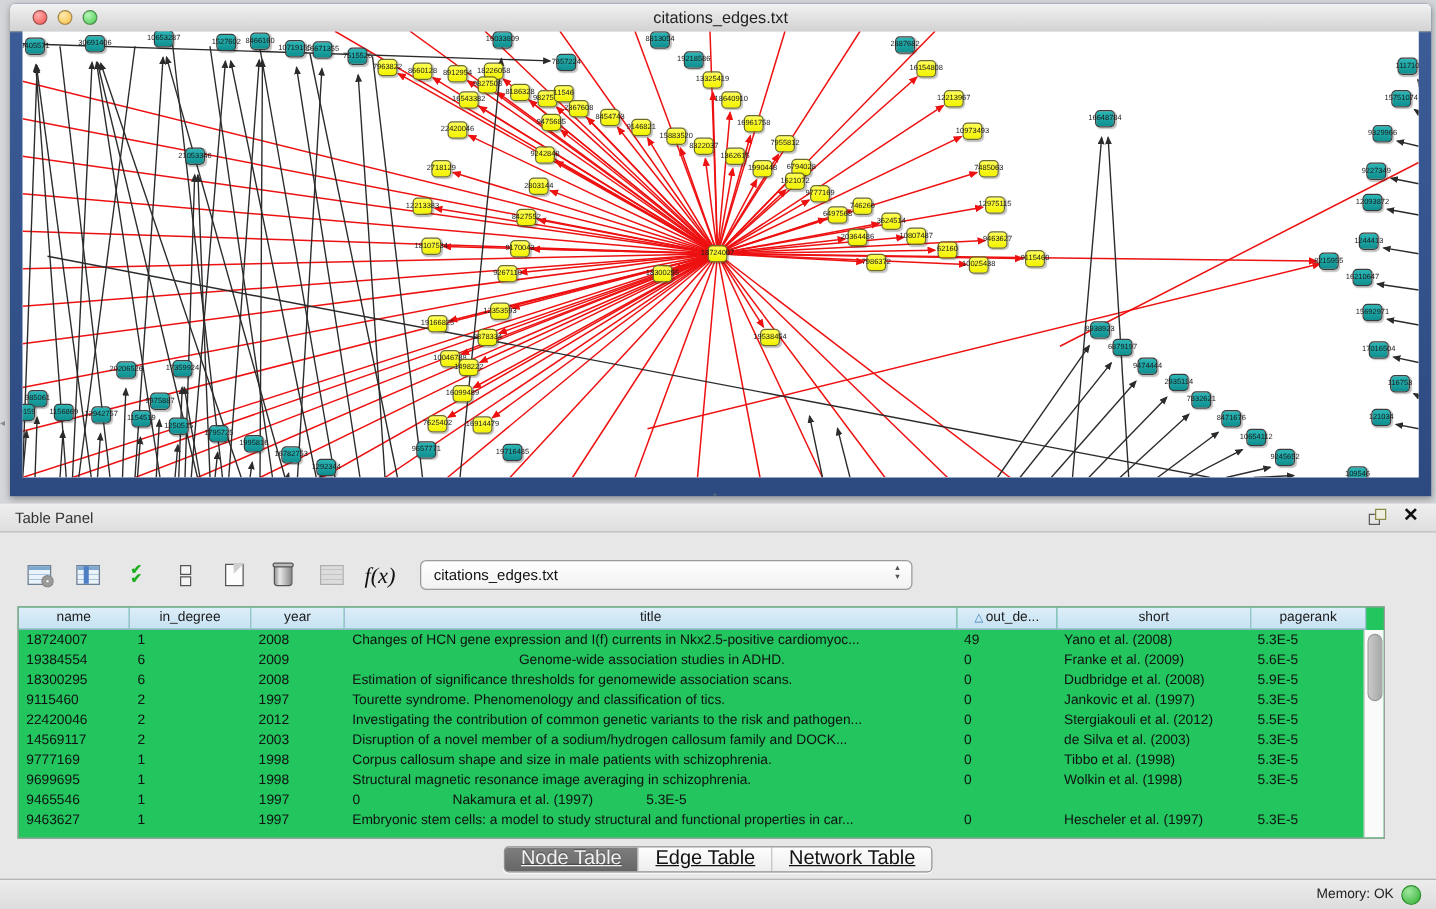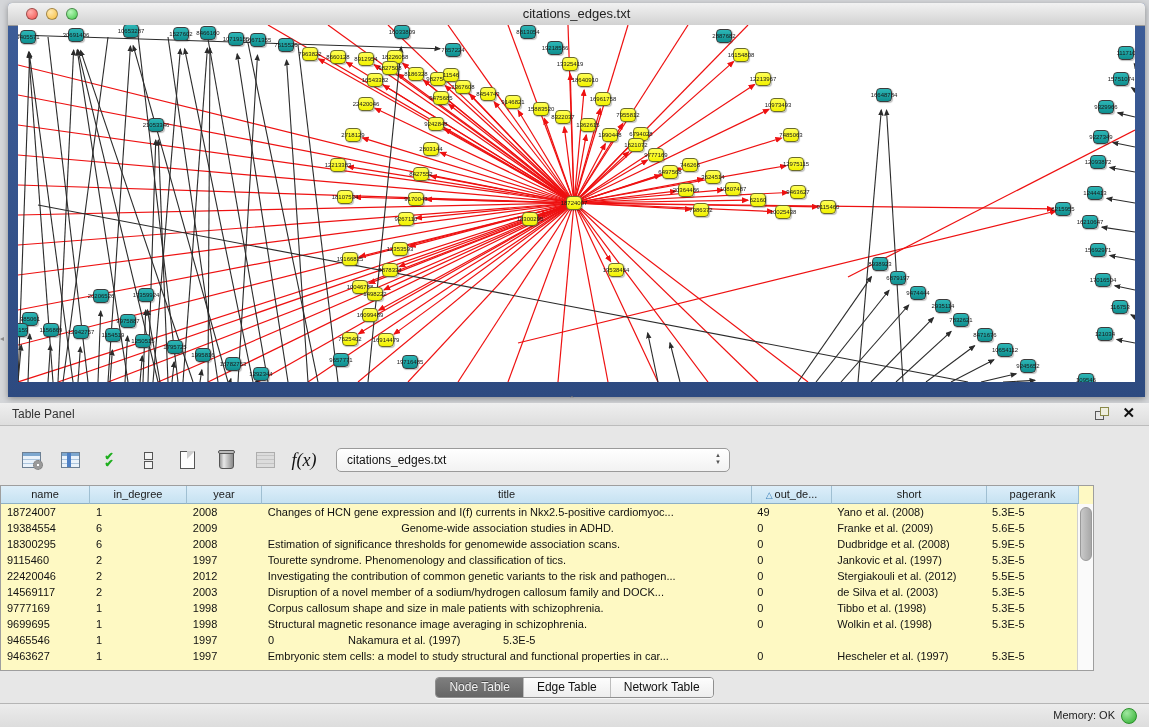--- a/index.html
+++ b/index.html
@@ -55,40 +55,40 @@
     border:1px solid #555;border-radius:2px 2px 3px 3px;}
   .trash:before{content:"";position:absolute;left:-2px;top:-3px;width:15px;height:2px;background:#bbb;border:1px solid #555;border-radius:2px;}
   .gridgray{width:17px;height:14px;border:1px solid #9a9a9a;background:
     repeating-linear-gradient(0deg,#d9d9d9 0 3px,#b9b9b9 3px 4px);opacity:.75;}
   .fx{font-family:"Liberation Serif",serif;font-style:italic;font-size:18px;color:#111;}
   .combo{position:relative;margin-left:6px;width:392px;height:22px;border:1px solid #9a9a9a;border-radius:5px;
     background:linear-gradient(#ffffff,#f2f2f2);box-shadow:inset 0 1px 1px rgba(255,255,255,.8);}
   .combo-text{position:absolute;left:10px;top:4px;font-size:12px;color:#111;}
   .combo-arrows{position:absolute;right:8px;top:3px;font-size:6px;color:#555;line-height:7px;text-align:center;}
   
-  .tablebox{position:absolute;left:0;top:82px;width:1094px;height:186px;background:#fef9c3;
+  .tablebox{position:absolute;left:14px;top:82px;width:1094px;height:186px;background:#22c55e;
     border:1px solid #9e9e9e;box-sizing:border-box;overflow:hidden;}
   .thead{position:absolute;left:0;top:0;height:18px;display:flex;}
   .th{box-sizing:border-box;height:18px;background:linear-gradient(#ddeef9,#c6e2f2);
     border-right:1px solid #9fbfd2;border-bottom:1px solid #8fb0c4;
     font-size:11px;color:#1a1a1a;text-align:center;line-height:17px;overflow:hidden;white-space:nowrap;}
   .sortglyph{color:#3a7fb8;font-size:9px;margin-right:2px;}
   .tbody{position:absolute;left:0;top:18px;right:15px;bottom:0;}
   .tr{display:flex;height:16px;}
   .td{box-sizing:border-box;padding:1px 4px 0 6px;font-size:11px;color:#111;
     white-space:nowrap;overflow:hidden;line-height:15px;}
   .vscroll{position:absolute;right:0;top:18px;bottom:0;width:15px;background:#fafafa;border-left:1px solid #d0d0d0;}
   .vthumb{position:absolute;left:2px;top:3px;width:10px;height:52px;border-radius:6px;
     background:linear-gradient(90deg,#c9c9c9,#a8a8a8);border:1px solid #9a9a9a;}
   
   .tabs{position:absolute;left:0;right:0;top:274px;display:flex;justify-content:center;}
   .seg{display:flex;border:1px solid #8f8f8f;border-radius:4px;overflow:hidden;
     box-shadow:0 1px 1px rgba(255,255,255,.7);}
-  .seg .tab{padding:2px 13px 3px;font-size:12px;color:#111;background:linear-gradient(#fdfdfd,#eeeeee);
-    border-right:1px solid #bdbdbd;line-height:14px;}
+  .seg .tab{padding:2px 13px 3px;font-size:16px;color:#111;background:linear-gradient(#fdfdfd,#eeeeee);
+    border-right:1px solid #bdbdbd;line-height:14px;text-decoration:underline;}
   .seg .tab:last-child{border-right:none;}
   .seg .tab.active{background:linear-gradient(#7e7e7e,#666666);color:#f2f2f2;text-shadow:0 -1px 0 rgba(0,0,0,.4);}
   
   .statusbar{position:absolute;left:0;top:703px;width:1149px;height:24px;
     background:linear-gradient(#ececec,#dcdcdc);border-top:1px solid #b5b5b5;}
   .mem{position:absolute;right:34px;top:5px;font-size:11px;color:#222;}
   .memdot{position:absolute;right:12px;top:4px;width:14px;height:14px;border-radius:50%;
     background:radial-gradient(circle at 35% 30%,#9fe89f,#2fae2f);border:1px solid #2a8f2a;}
 </style>
 </head>

